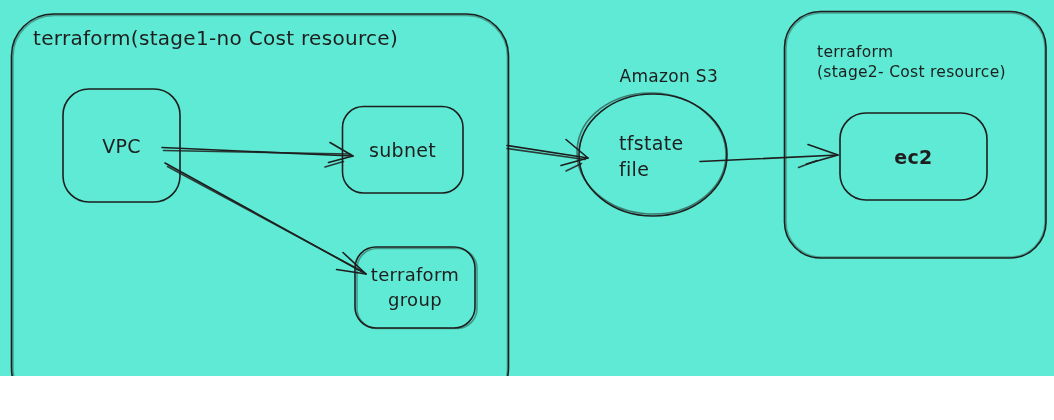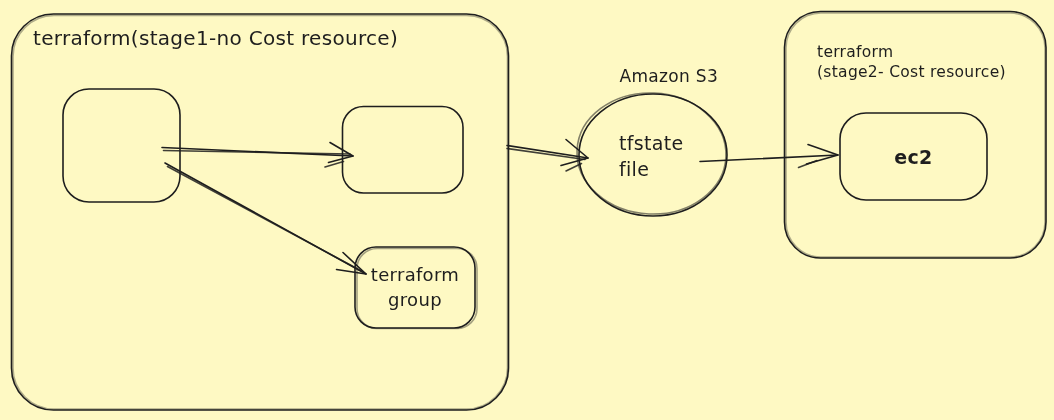--- a/index.html
+++ b/index.html
@@ -1,21 +1,21 @@
 <!DOCTYPE html>
 <html><head>
 <meta charset="utf-8">
 <style>
   * { margin: 0; padding: 0; box-sizing: border-box; }
   html, body { background: #ffffff; }
   .canvas {
     position: relative;
     width: 1054px;
-    height: 420px;
-    background: #fef9c3;
+    height: 376px;
+    background: #5eead4;
     font-family: "DejaVu Sans", "Liberation Sans", sans-serif;
     color: #1e1e1e;
     overflow: hidden;
   }
   svg.layer {
     position: absolute;
     left: 0; top: 0;
     width: 1054px; height: 420px;
     pointer-events: none;
   }
@@ -101,20 +101,22 @@
     </g>
 
     <g>
       <path d="M700 161.5 L838 155"></path>
       <path d="M808 144.5 L838 155 L806.5 164"></path>
       <path d="M798.5 167.5 L817 160.5" opacity="0.85"></path>
     </g>
   </svg>
 
   <div class="label stage1-title">terraform(stage1-no Cost resource)</div>
+  <div class="label center vpc-label">VPC</div>
+  <div class="label center subnet-label">subnet</div>
   <div class="label center sg-label">terraform
 group</div>
   <div class="label s3-title">Amazon S3</div>
   <div class="label tfstate-label">tfstate
 file</div>
   <div class="label stage2-title">terraform
 (stage2- Cost resource)</div>
   <div class="label center ec2-label">ec2</div>
 
 </div>

